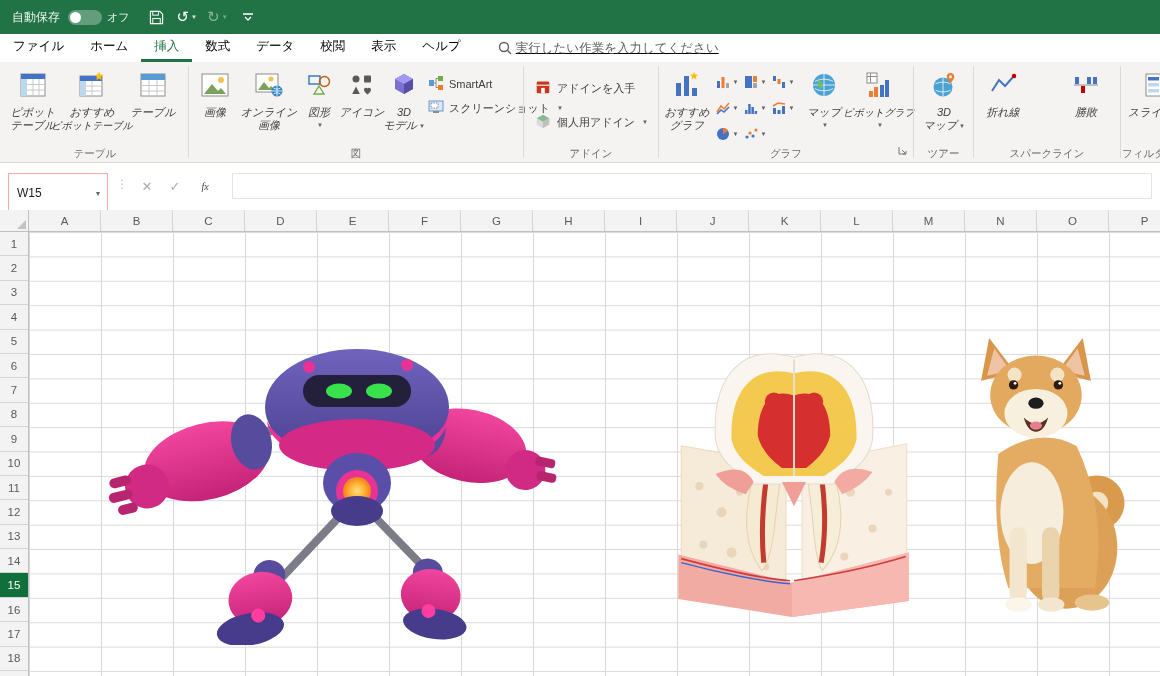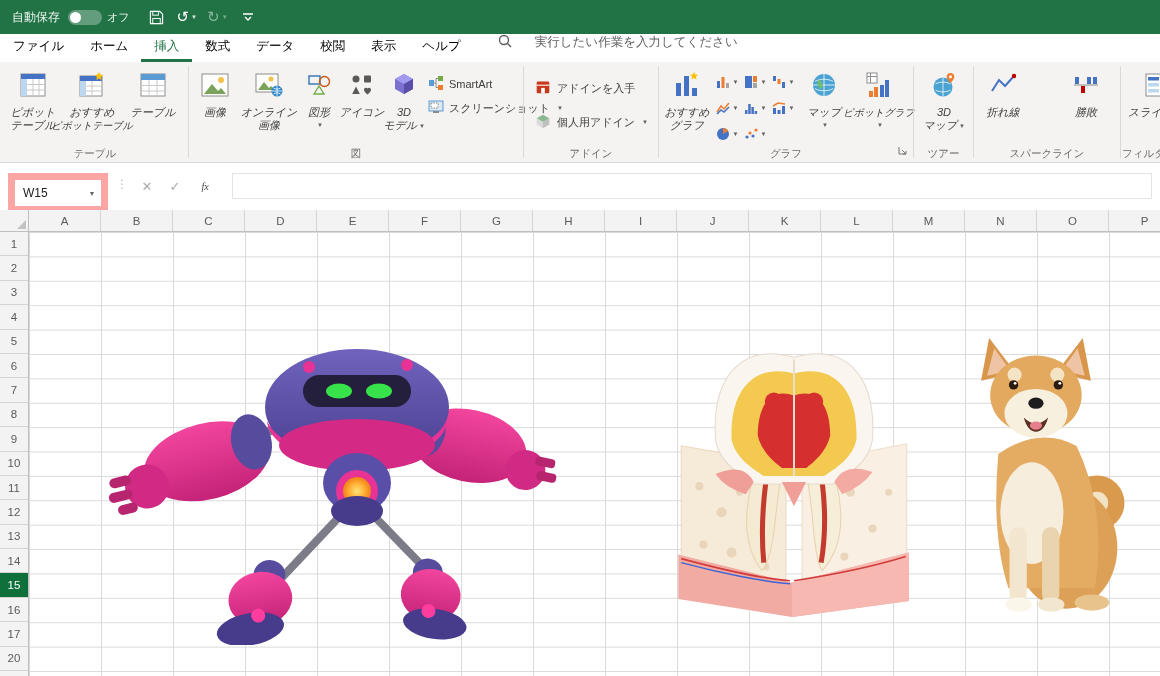--- a/index.html
+++ b/index.html
@@ -21,21 +21,21 @@
     color:#fff; font-size:15px; cursor:pointer; padding:0 3px; }
   .qat-btn .dd { font-size:6px; margin-left:2px; color:#d8e8de; }
   .qat-btn.disabled { opacity:.45; }
 
   
   .tabrow { position:absolute; left:0; top:34px; width:1160px; height:28px; background:#fff;
     display:flex; align-items:stretch; }
   .tab { display:flex; align-items:center; padding:0 13px; font-size:12.5px; color:#000000;
     cursor:pointer; border-bottom:3px solid transparent; }
   .tab.active { color:#217346; border-bottom:3px solid #217346; }
-  .searchbar { display:flex; align-items:flex-start; margin-left:24px; gap:23px; cursor:text; }
+  .searchbar { display:flex; align-items:center; margin-left:24px; gap:4px; cursor:text;text-decoration:underline; }
   .search-ph { font-size:12.5px; color:#5f5f5f; }
 
   
   .ribbon { position:absolute; left:0; top:62px; width:1160px; height:101px;
     background:#f4f3f1; border-bottom:1px solid #d9d7d4; }
   .gsep { position:absolute; top:4px; height:92px; width:1px; background:#dcdad7; }
   .glabel { position:absolute; top:85px; height:13px; font-size:10.5px; color:#6b6b6b;
     text-align:center; overflow:hidden; white-space:nowrap; }
   .blg { position:absolute; top:2px; height:84px; display:flex; flex-direction:column;
     align-items:center; cursor:pointer; }
@@ -44,21 +44,21 @@
   .dd { font-size:6px; color:#5f5f5f; vertical-align:middle; margin-left:2px; }
   .bsm { position:absolute; display:flex; align-items:center; gap:5px; height:24px;
     font-size:11px; color:#3d3d3d; cursor:pointer; white-space:nowrap; }
   .cbt { position:absolute; width:26px; height:24px; display:flex; align-items:center;
     justify-content:center; gap:1px; cursor:pointer; }
   .launcher { position:absolute; font-size:10px; color:#777; cursor:pointer; }
 
   
   .fbar { position:absolute; left:0; top:163px; width:1160px; height:47px; background:#fff; }
   .namebox { position:absolute; left:8px; top:10px; width:100px; height:40px;
-    border:7px solid #fca5a5; background:#fff; display:flex; align-items:center; cursor:pointer; }
+    border:1px solid #fca5a5; background:#fff; display:flex; align-items:center; cursor:pointer; }
   .namebox .val { font-size:12px; color:#222; margin-left:8px; flex:1; }
   .nb-dd { width:18px; text-align:center; font-size:7px; color:#666; }
   .fdots { position:absolute; left:116px; top:14px; color:#c0c0c0; font-size:12px; letter-spacing:0; }
   .fbtn { position:absolute; top:10px; width:26px; height:26px; display:flex; align-items:center;
     justify-content:center; font-size:13px; cursor:pointer; }
   .fbtn.gray { color:#ababab; }
   .fx { font-family:"Liberation Serif","DejaVu Serif",serif; font-style:italic; color:#444; font-size:10px; }
   .fml { position:absolute; left:232px; top:10px; width:920px; height:26px;
     border:1px solid #e3e3e3; background:#fff; cursor:text; }
 
@@ -465,21 +465,21 @@
     <div class="row-h">8</div>
     <div class="row-h">9</div>
     <div class="row-h">10</div>
     <div class="row-h">11</div>
     <div class="row-h">12</div>
     <div class="row-h">13</div>
     <div class="row-h">14</div>
     <div class="row-h sel">15</div>
     <div class="row-h">16</div>
     <div class="row-h">17</div>
-    <div class="row-h">20</div>
+    <div class="row-h">18</div>
     <div class="row-h">19</div>
   </div>
 <div class="cells"></div>
 
 <div class="obj" style="left:90px;top:325px;width:480px;height:320px">
 <svg width="480" height="320" viewBox="0 0 470 320">
   <defs>
     <linearGradient id="gBody" x1="0" y1="0" x2="0" y2="1">
           <stop offset="0" stop-color="#6f63bd"></stop>
           <stop offset="1" stop-color="#4a3f8f"></stop>

